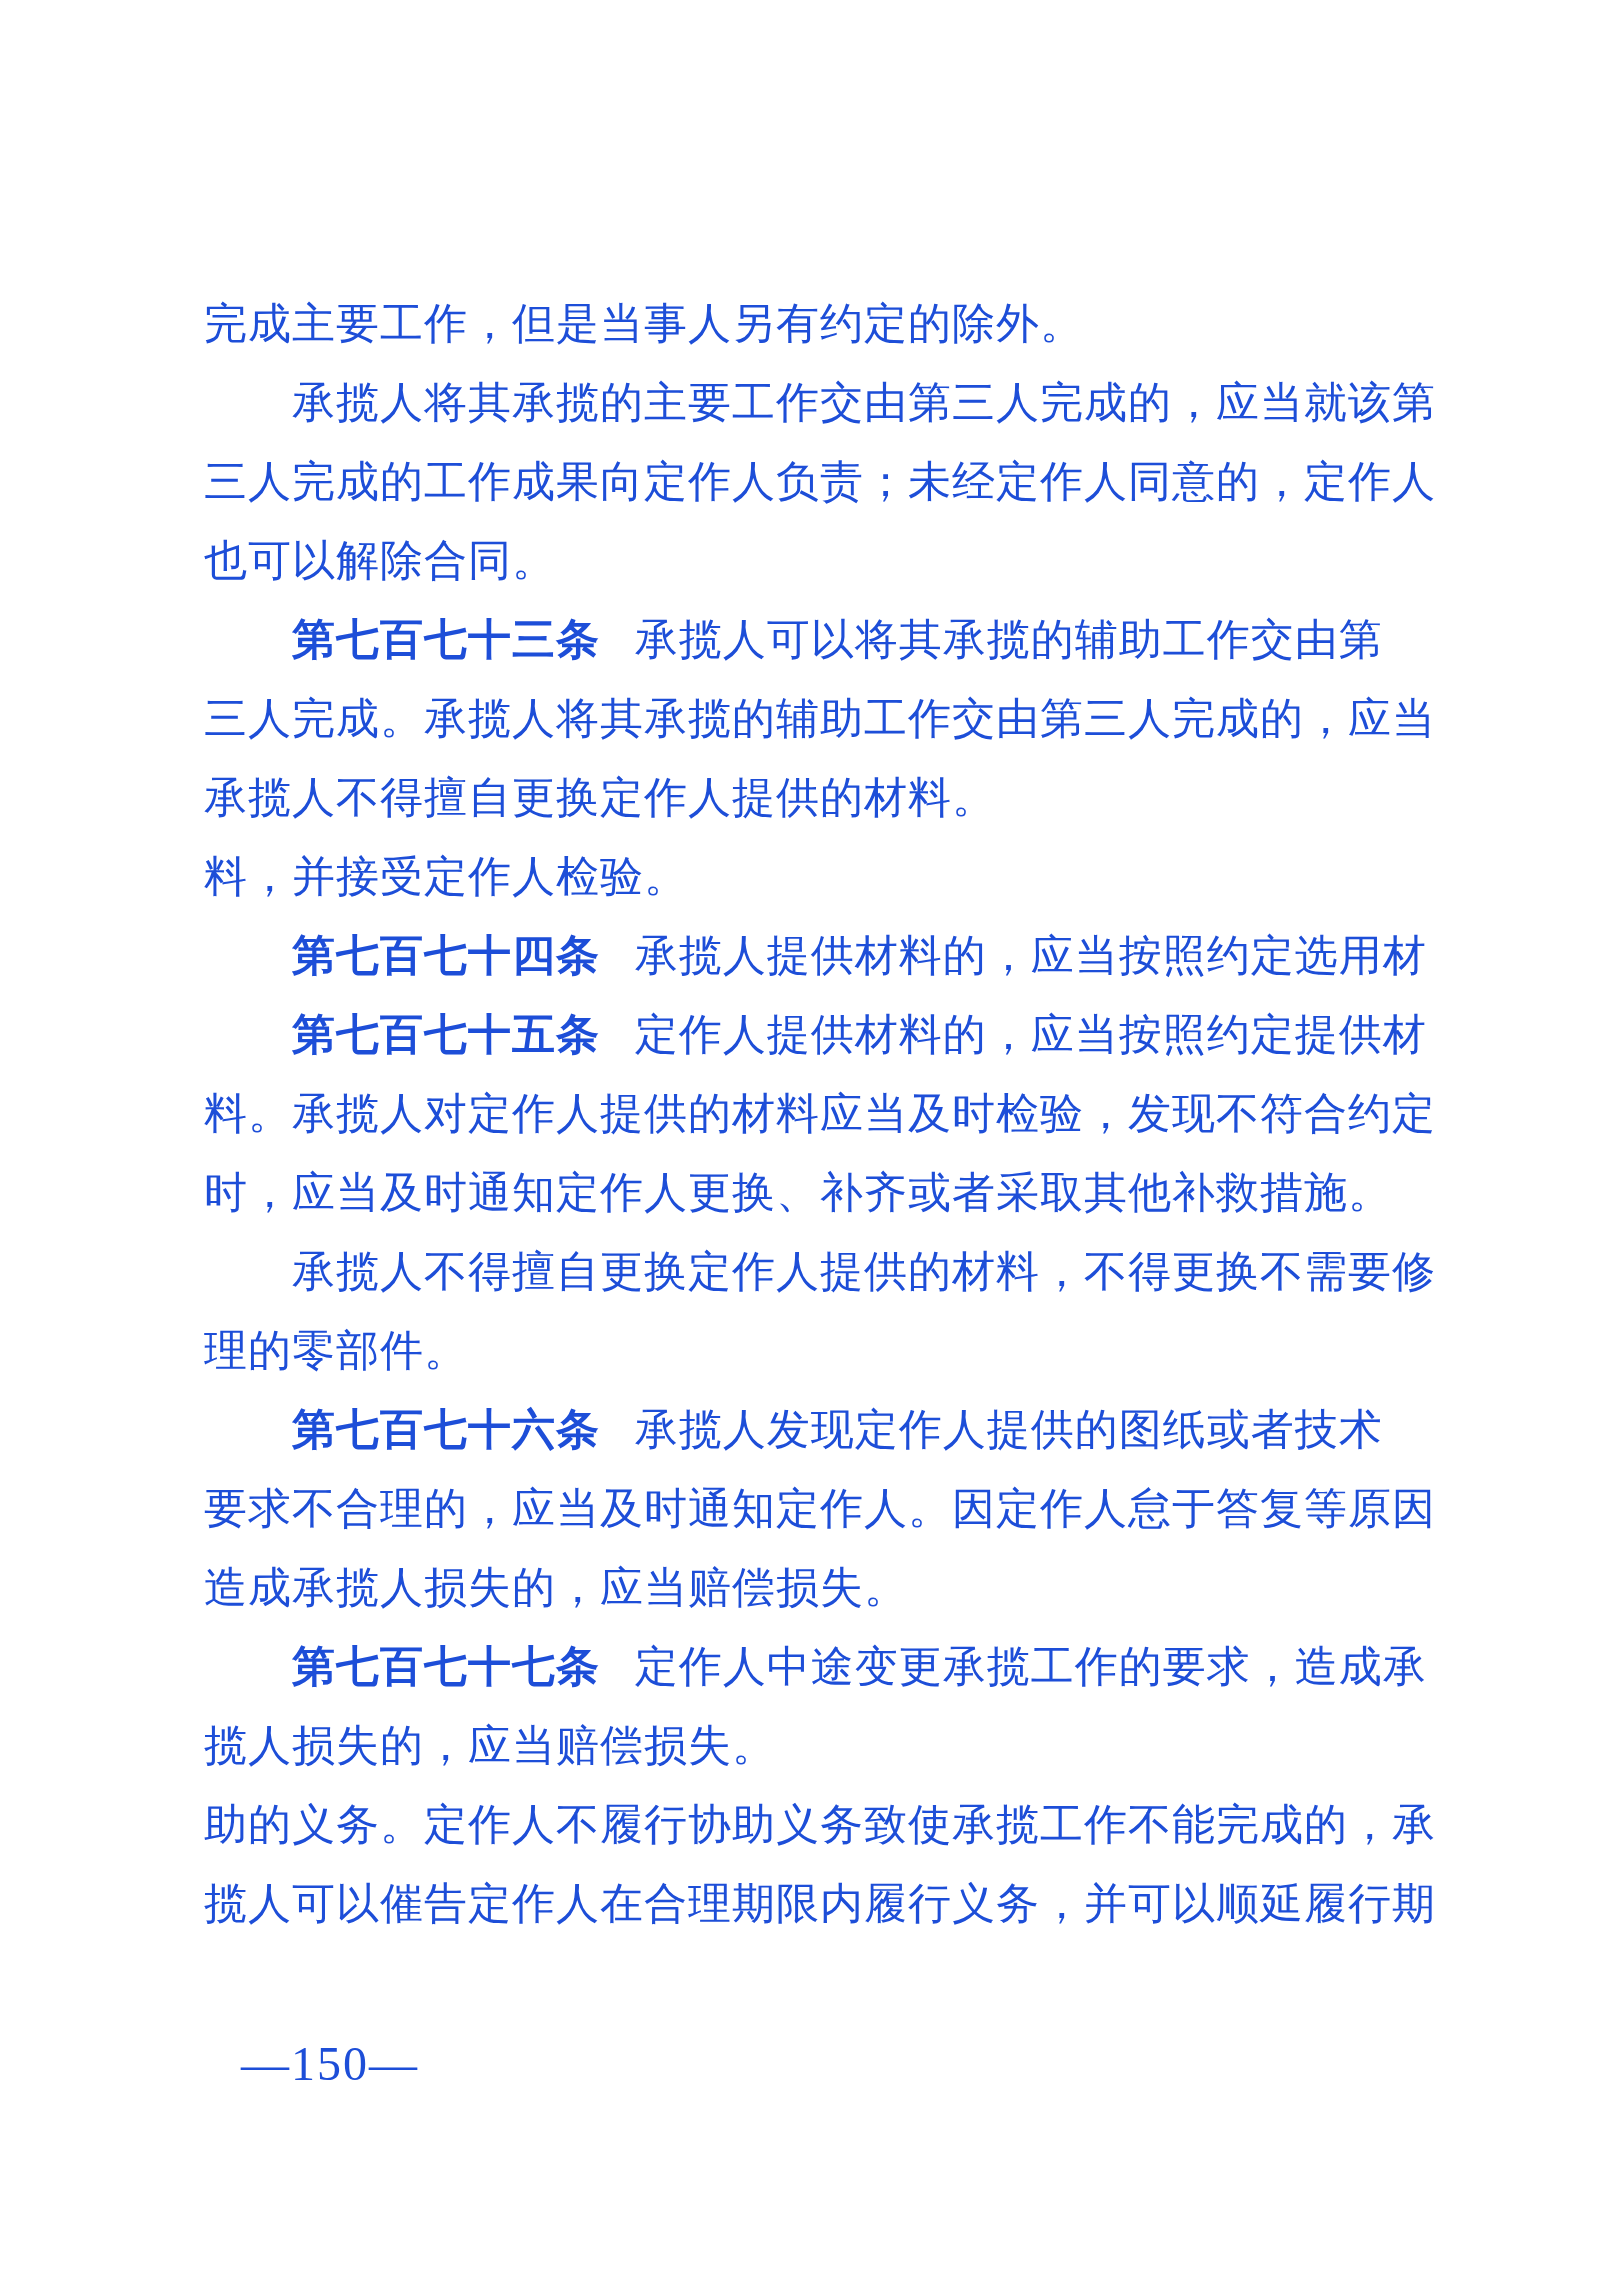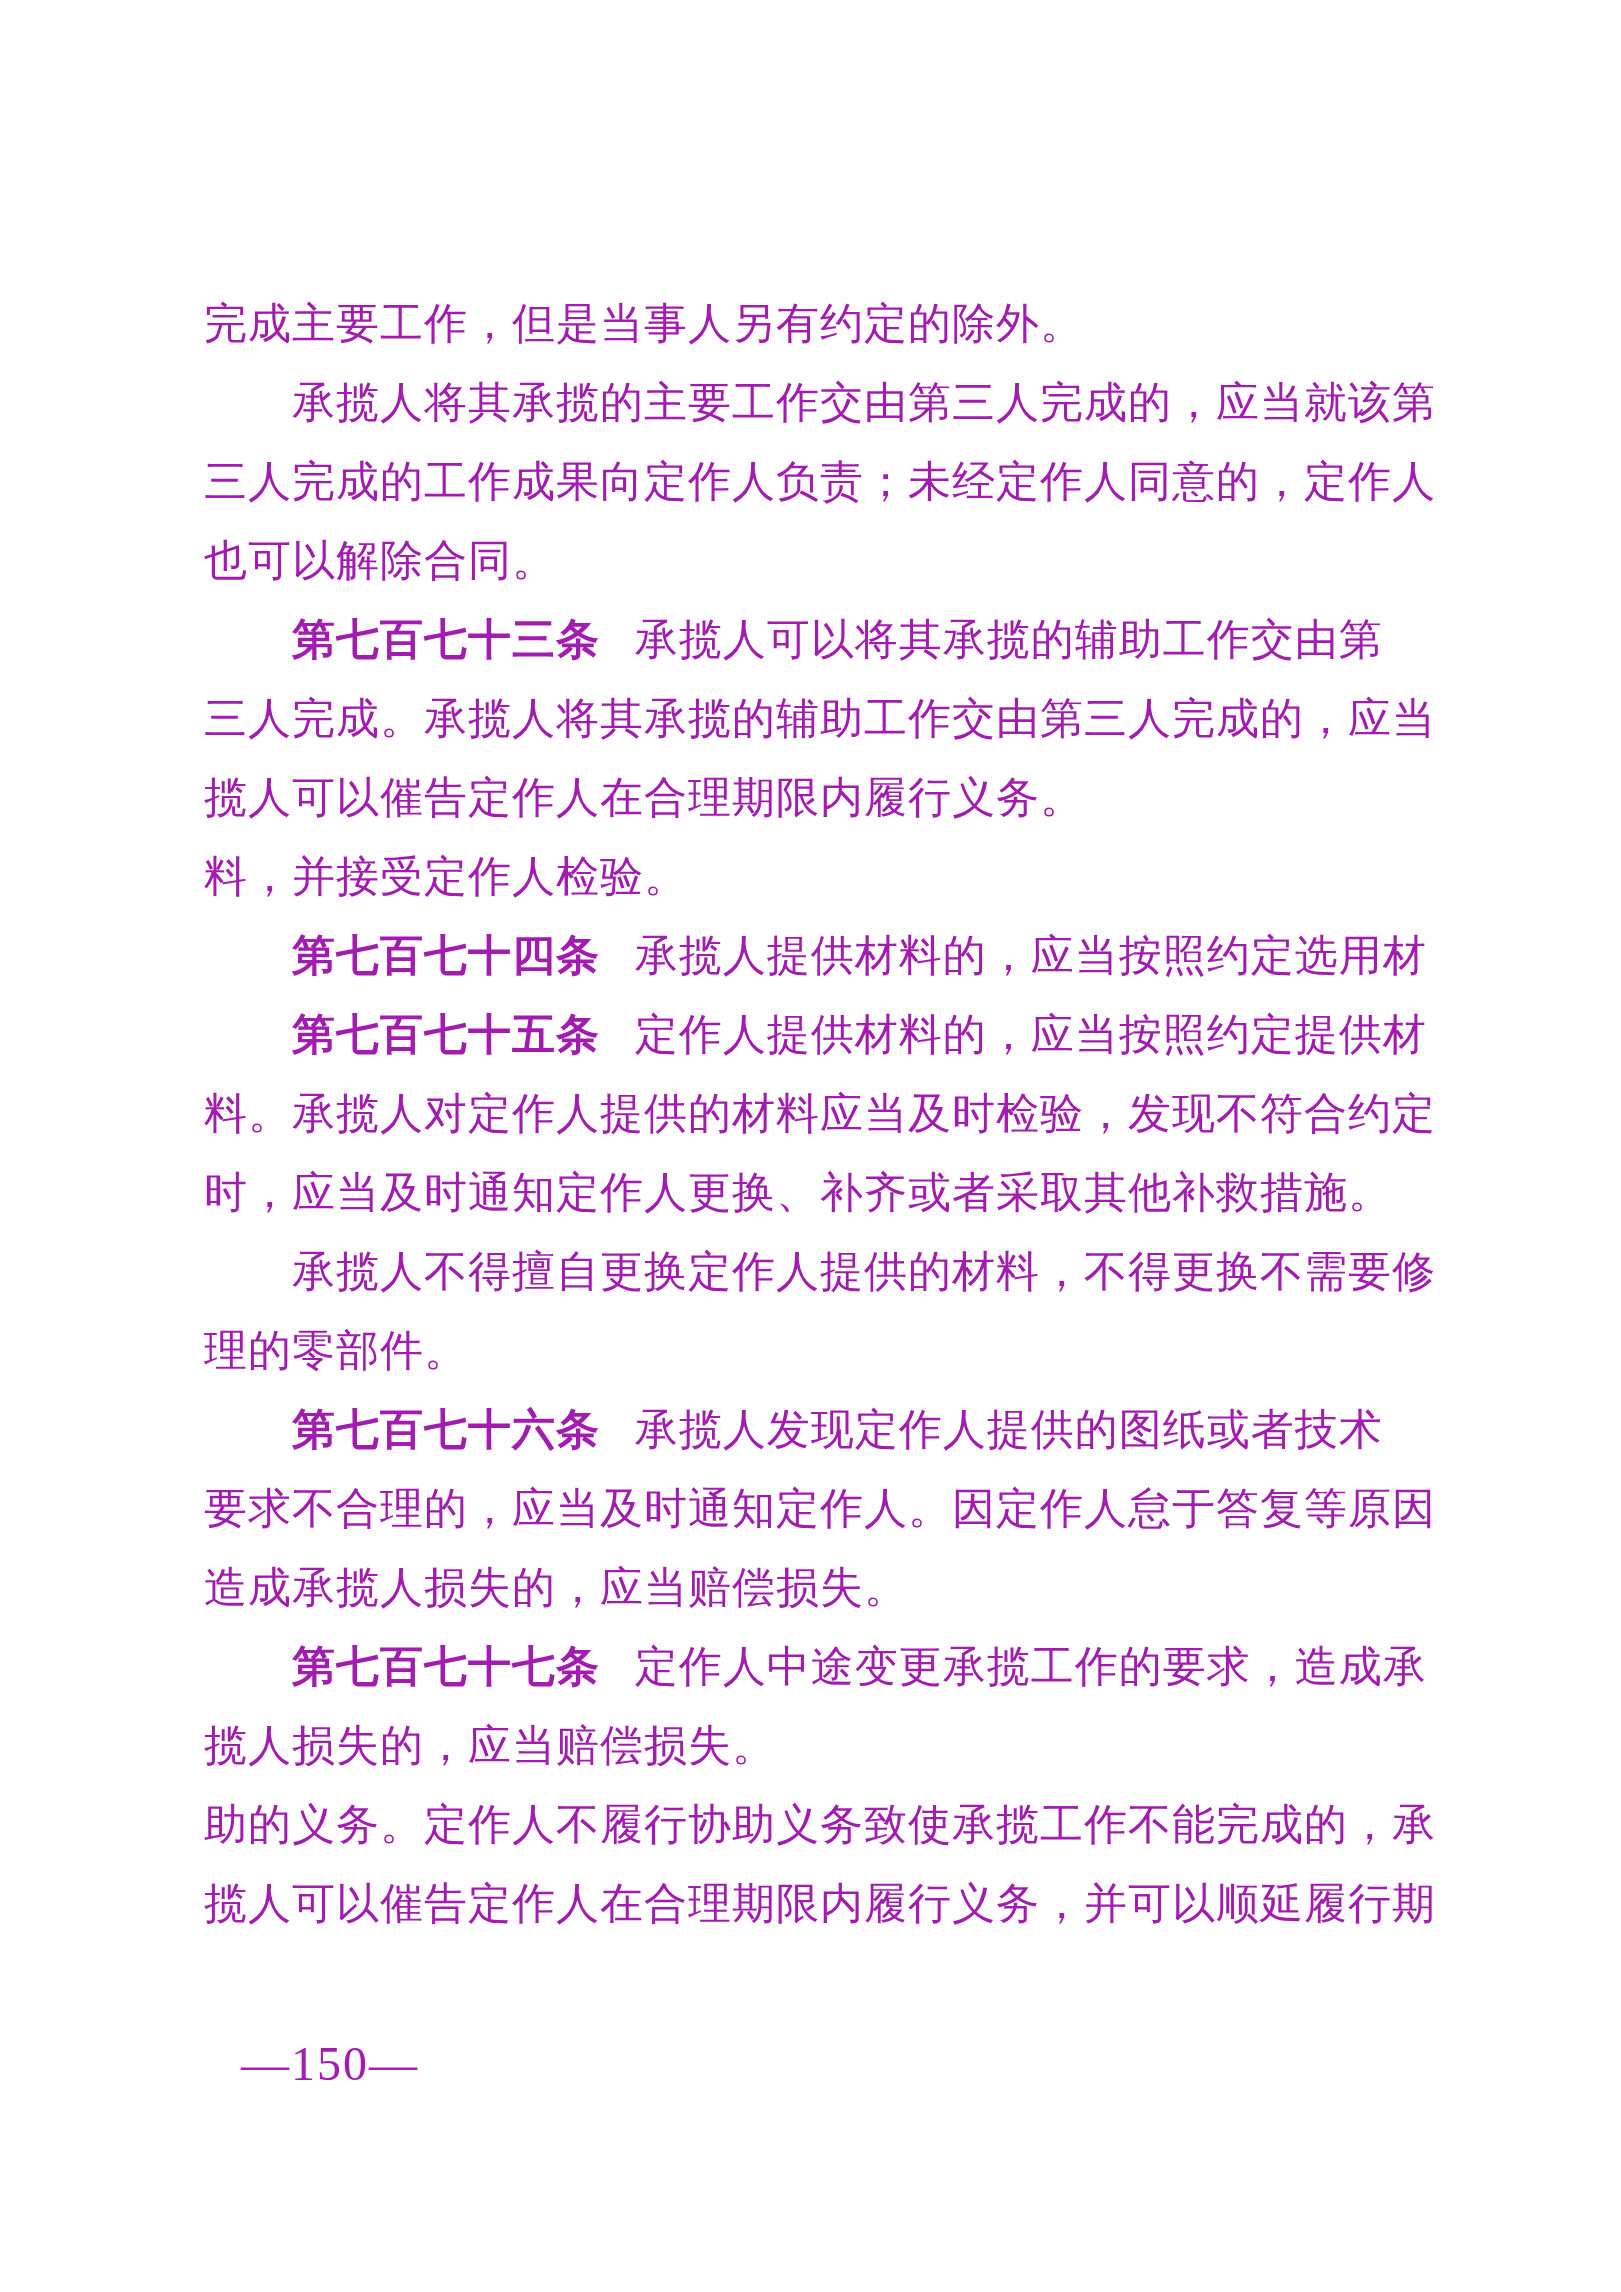--- a/index.html
+++ b/index.html
@@ -8,21 +8,21 @@
     background: #e8e8e8;
   }
   .page {
     position: relative;
     width: 1621px;
     height: 2293px;
     margin: 0 auto;
     background: #ffffff;
     overflow: hidden;
     font-family: "Liberation Serif", "DejaVu Serif", serif;
-    color: #a21caf;
+    color: #1d4ed8;
   }
   .text-block {
     position: absolute;
     left: 204px;
     top: 284px;
     width: 1233px;
   }
   .text-line {
     height: 79px;
     line-height: 79px;
@@ -73,21 +73,21 @@
       <div class="text-line indent">
     <span class="article-number">第七百七十三条</span>
     <span class="line-text">承揽人可以将其承揽的辅助工作交由第</span>
   </div>
       <div class="text-line">
     
     <span class="line-text">三人完成。承揽人将其承揽的辅助工作交由第三人完成的，应当</span>
   </div>
       <div class="text-line">
     
-    <span class="line-text">揽人可以催告定作人在合理期限内履行义务。</span>
+    <span class="line-text">承揽人不得擅自更换定作人提供的材料。</span>
   </div>
       <div class="text-line">
     
     <span class="line-text">料，并接受定作人检验。</span>
   </div>
       <div class="text-line indent">
     <span class="article-number">第七百七十四条</span>
     <span class="line-text">承揽人提供材料的，应当按照约定选用材</span>
   </div>
       <div class="text-line indent">

